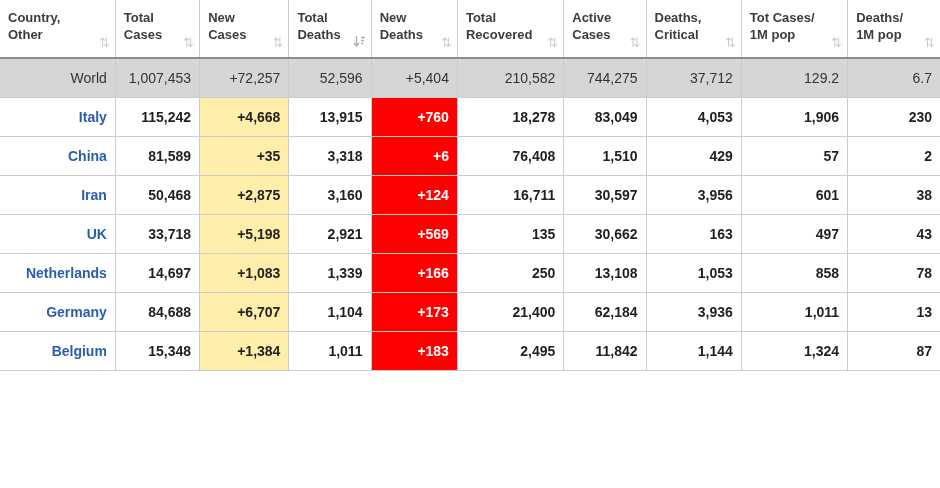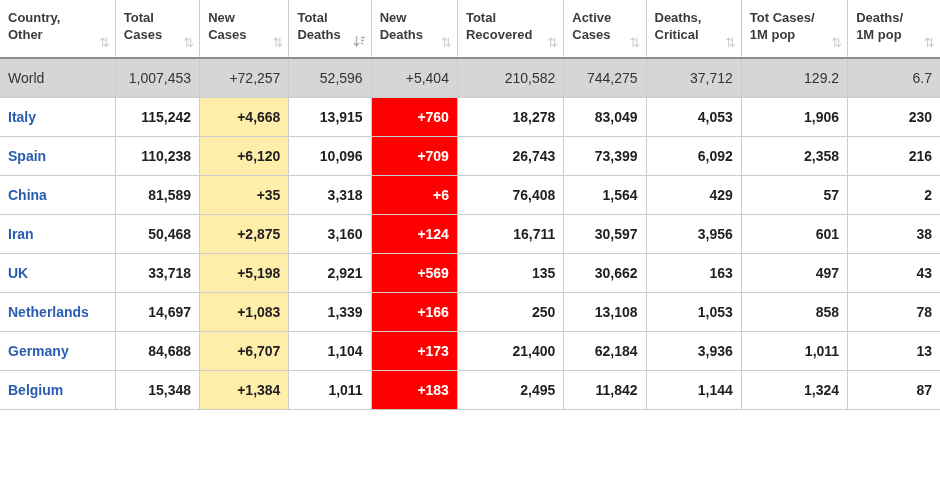--- a/index.html
+++ b/index.html
@@ -14,21 +14,21 @@
     font-size:13px;font-weight:bold;text-align:left;vertical-align:top;
     padding:9px 6px 0 8px;position:relative;border-top:none;
     border-bottom:2px solid var(--header-border);cursor:pointer;
   }
   .hline{display:block;line-height:17px;}
   .sort-icon{position:absolute;right:5px;bottom:8px;color:var(--sort-icon);
              font-size:13px;font-weight:normal;line-height:12px;}
   .sort-svg{position:absolute;right:5px;bottom:9px;}
   tbody td{height:39px;font-size:14px;font-weight:bold;color:var(--cell-text);
            text-align:right;padding:0 8px;vertical-align:middle;}
-  tbody td.c-country{text-align:left;}
+  tbody td.c-country{text-align:right;}
   tr.world-row td{background:var(--world-row-bg);font-weight:normal;color:#333;}
   td.yellow{background:var(--new-cases-bg);}
   td.red{background:var(--new-deaths-bg);color:var(--new-deaths-text);}
   a.country-link{color:var(--link);font-weight:bold;cursor:pointer;}
 </style>
 </head>
 <body>
 
 <div class="page">
   <table class="main">
@@ -119,39 +119,27 @@
           <td class="yellow">+4,668</td>
           <td class="">13,915</td>
           <td class="red">+760</td>
           <td class="">18,278</td>
           <td class="">83,049</td>
           <td class="">4,053</td>
           <td class="">1,906</td>
           <td class="">230</td>
         </tr>
         <tr>
-          <td class="c-country"><a class="country-link">Spain</a></td>
-          <td class="">110,238</td>
-          <td class="yellow">+6,120</td>
-          <td class="">10,096</td>
-          <td class="red">+709</td>
-          <td class="">26,743</td>
-          <td class="">73,399</td>
-          <td class="">6,092</td>
-          <td class="">2,358</td>
-          <td class="">216</td>
-        </tr>
-        <tr>
           <td class="c-country"><a class="country-link">China</a></td>
           <td class="">81,589</td>
           <td class="yellow">+35</td>
           <td class="">3,318</td>
           <td class="red">+6</td>
           <td class="">76,408</td>
-          <td class="">1,564</td>
+          <td class="">1,510</td>
           <td class="">429</td>
           <td class="">57</td>
           <td class="">2</td>
         </tr>
         <tr>
           <td class="c-country"><a class="country-link">Iran</a></td>
           <td class="">50,468</td>
           <td class="yellow">+2,875</td>
           <td class="">3,160</td>
           <td class="red">+124</td>

